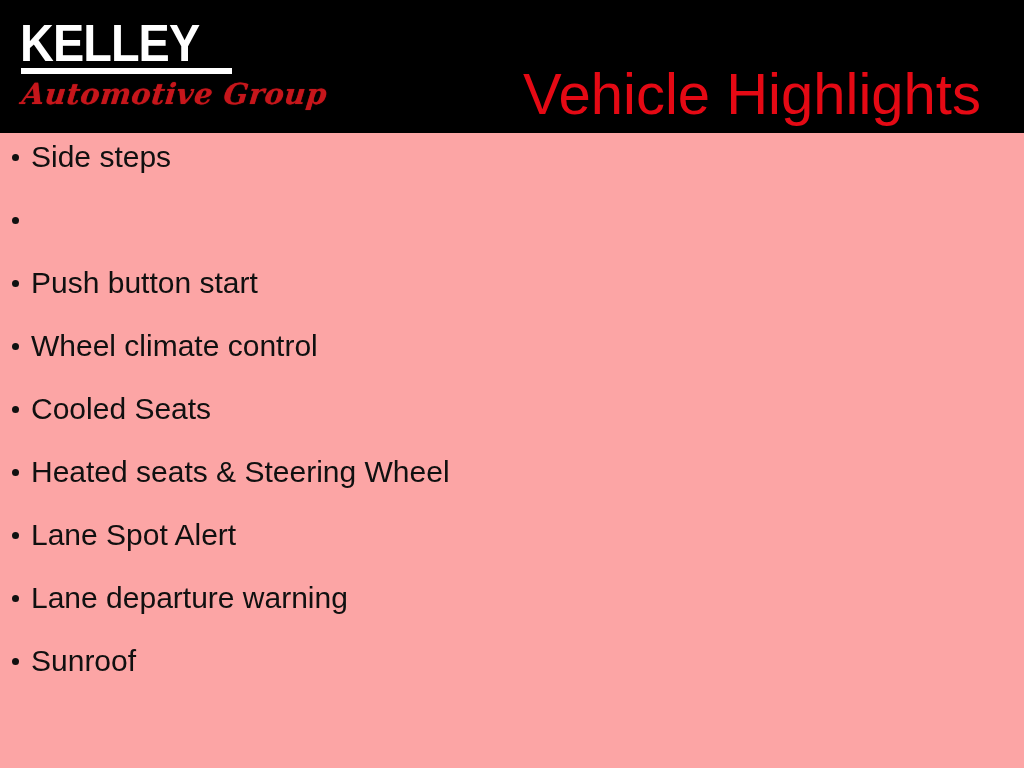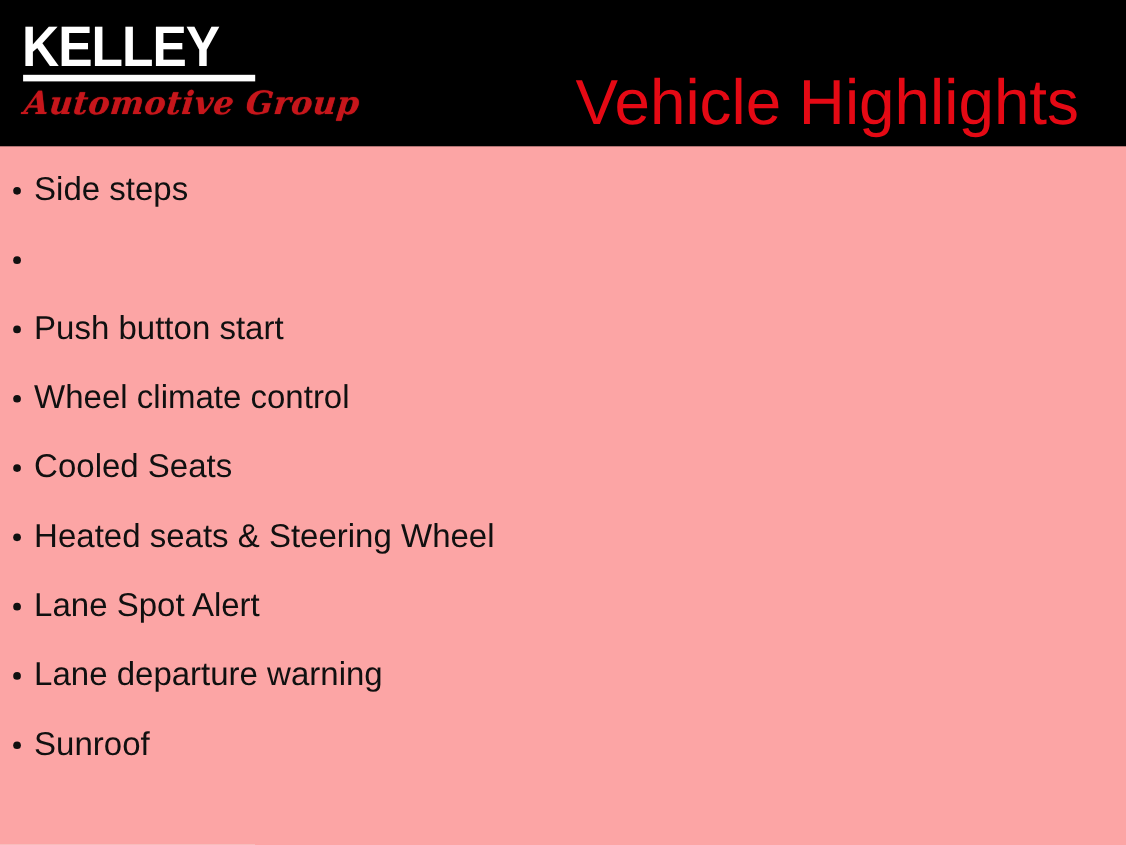--- a/index.html
+++ b/index.html
@@ -100,21 +100,21 @@
     font-size: 58px;
     line-height: 76px;
     white-space: nowrap;
     margin-top: 28px;
   }
 
   
   #highlights-list {
     position: absolute;
     left: 0px;
-    top: 147px;
+    top: 131px;
     width: 1024px;
     list-style: none;
     margin: 0;
     padding: 0;
   }
 
   .highlight-item {
     position: relative;
     height: 63px;
     padding-left: 31px;

